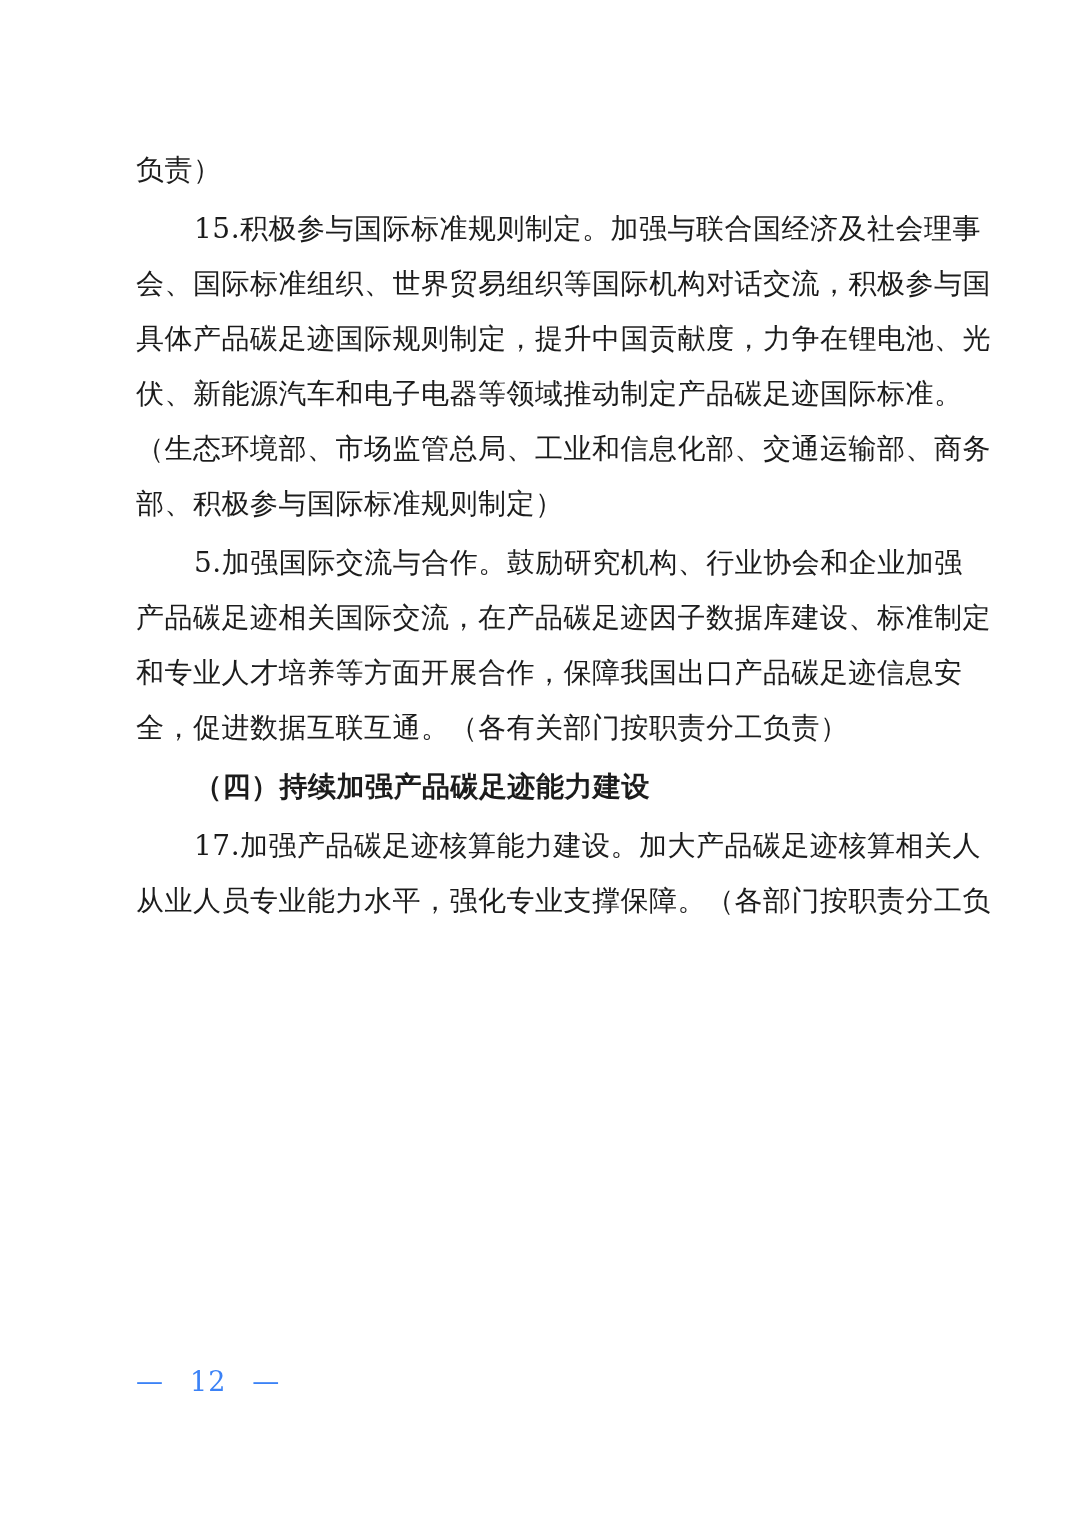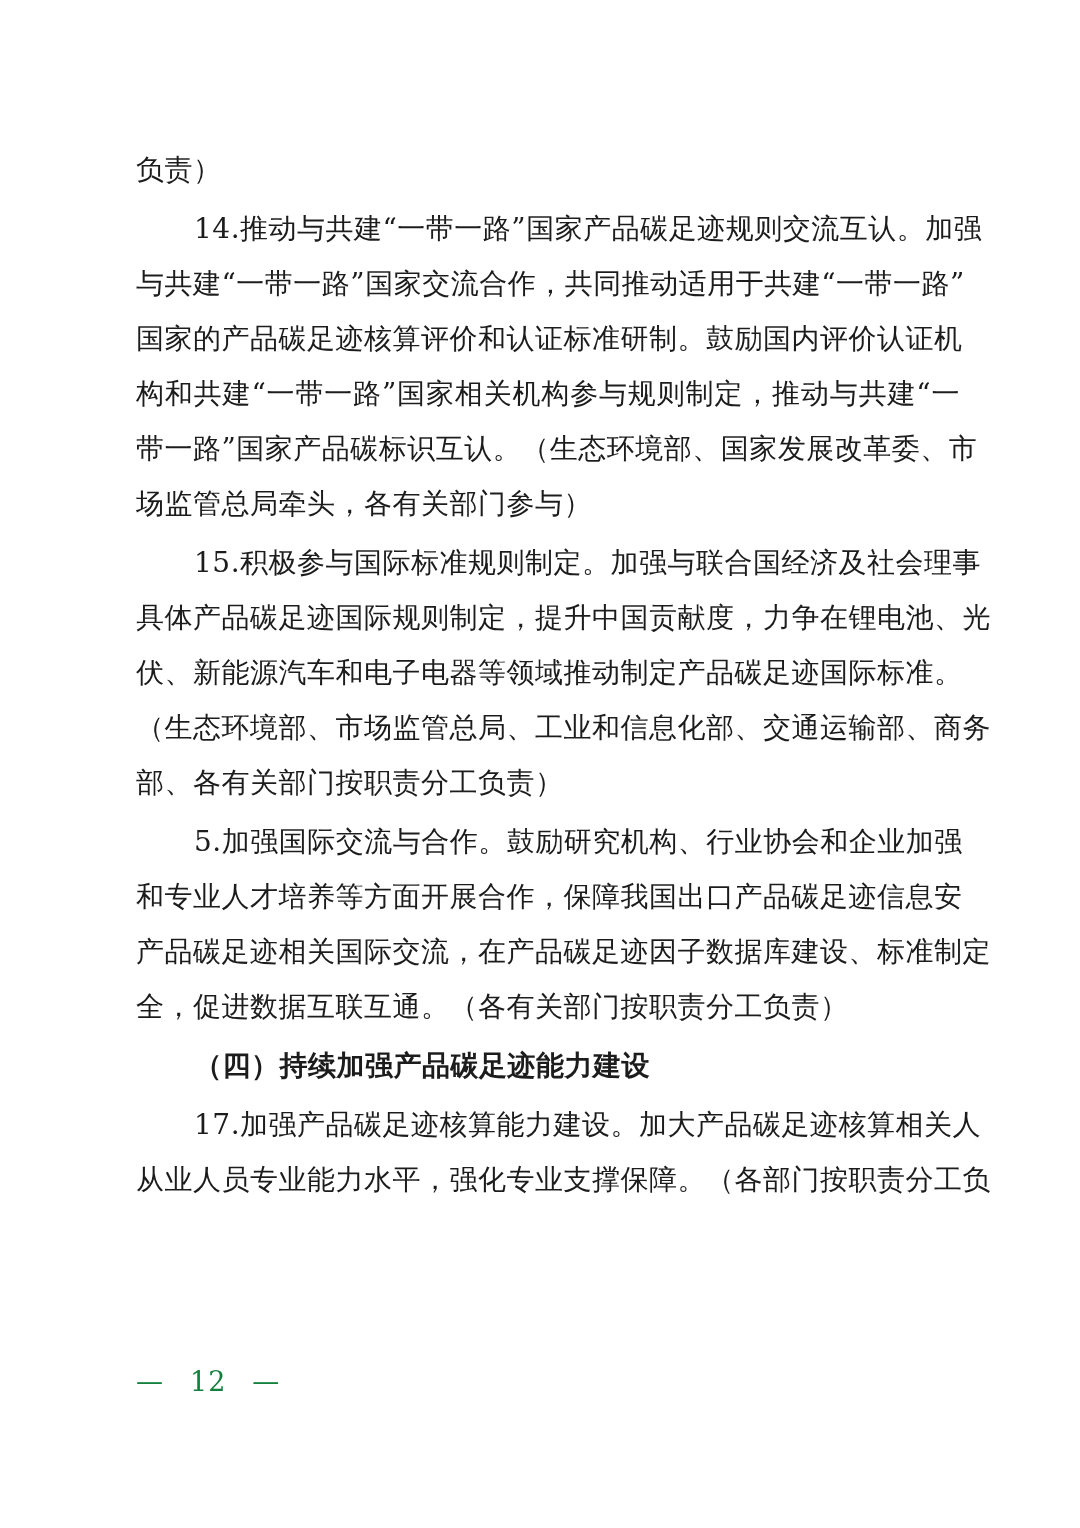--- a/index.html
+++ b/index.html
@@ -32,53 +32,46 @@
     letter-spacing: 0.5px;
   }
   .line.indent { padding-left: 58px; }
   .line.last { text-align: left; text-align-last: left; }
   .footer {
     position: absolute;
     left: 136px;
     top: 1362px;
     font-size: 27px;
     line-height: 40px;
-    color: #15803d;
+    color: #3b82f6;
     letter-spacing: 1px;
   }
   .footer .num { margin: 0 26px; }
 </style>
 </head>
 <body>
 
 <div class="page">
 
   <div class="doc-body">
       <div class="paragraph">
         <div class="line last">负责）</div>
       </div>
       <div class="paragraph">
-        <div class="line indent">14.推动与共建“一带一路”国家产品碳足迹规则交流互认。加强</div>
-        <div class="line">与共建“一带一路”国家交流合作，共同推动适用于共建“一带一路”</div>
-        <div class="line">国家的产品碳足迹核算评价和认证标准研制。鼓励国内评价认证机</div>
-        <div class="line">构和共建“一带一路”国家相关机构参与规则制定，推动与共建“一</div>
-        <div class="line">带一路”国家产品碳标识互认。（生态环境部、国家发展改革委、市</div>
-        <div class="line last">场监管总局牵头，各有关部门参与）</div>
-      </div>
-      <div class="paragraph">
         <div class="line indent">15.积极参与国际标准规则制定。加强与联合国经济及社会理事</div>
+        <div class="line">会、国际标准组织、世界贸易组织等国际机构对话交流，积极参与国</div>
         <div class="line">具体产品碳足迹国际规则制定，提升中国贡献度，力争在锂电池、光</div>
         <div class="line">伏、新能源汽车和电子电器等领域推动制定产品碳足迹国际标准。</div>
         <div class="line">（生态环境部、市场监管总局、工业和信息化部、交通运输部、商务</div>
-        <div class="line last">部、各有关部门按职责分工负责）</div>
+        <div class="line last">部、积极参与国际标准规则制定）</div>
       </div>
       <div class="paragraph">
         <div class="line indent">5.加强国际交流与合作。鼓励研究机构、行业协会和企业加强</div>
+        <div class="line">产品碳足迹相关国际交流，在产品碳足迹因子数据库建设、标准制定</div>
         <div class="line">和专业人才培养等方面开展合作，保障我国出口产品碳足迹信息安</div>
-        <div class="line">产品碳足迹相关国际交流，在产品碳足迹因子数据库建设、标准制定</div>
         <div class="line last">全，促进数据互联互通。（各有关部门按职责分工负责）</div>
       </div>
       <div class="paragraph bold">
         <div class="line indent last">（四）持续加强产品碳足迹能力建设</div>
       </div>
       <div class="paragraph">
         <div class="line indent">17.加强产品碳足迹核算能力建设。加大产品碳足迹核算相关人</div>
         <div class="line">从业人员专业能力水平，强化专业支撑保障。（各部门按职责分工负</div>
       </div>
     </div>

